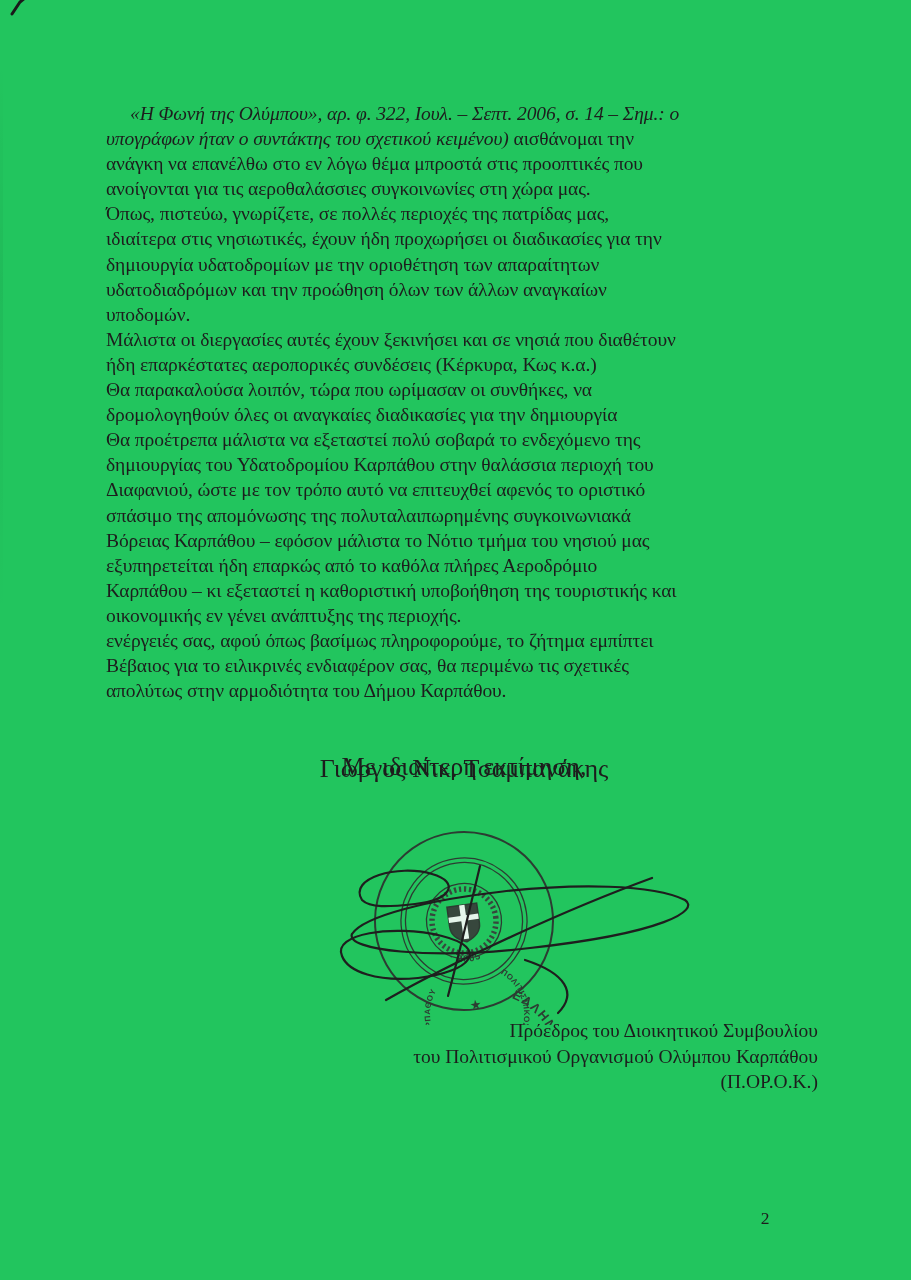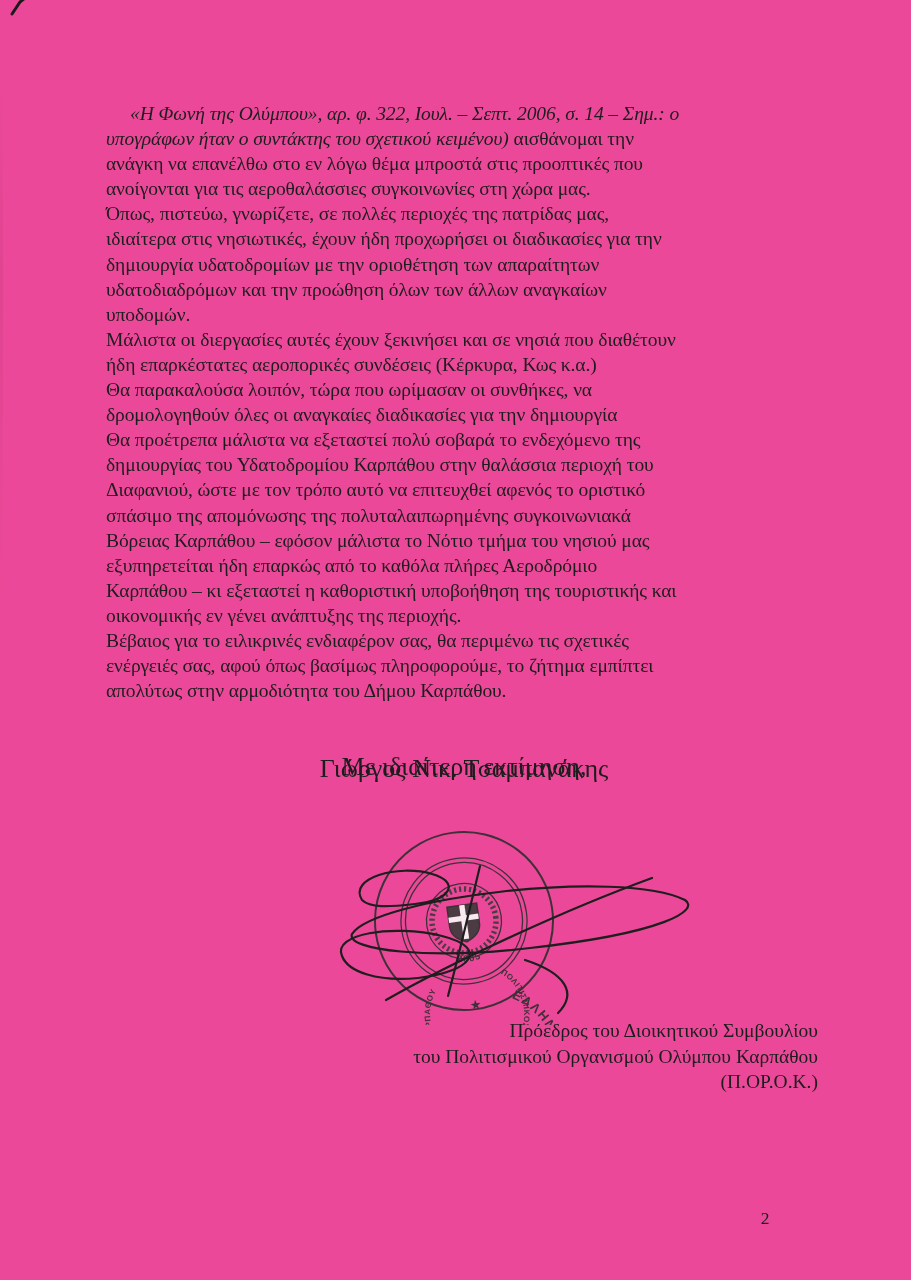--- a/index.html
+++ b/index.html
@@ -1,19 +1,19 @@
 <!DOCTYPE html>
 <html><head>
 <meta charset="utf-8">
 <style>
   html,body{margin:0;padding:0;background:#e9e9e9;}
   .page{
     position:relative;
     width:911px;height:1280px;
-    background:#ec4899;
+    background:#22c55e;
     overflow:hidden;
     font-family:"Liberation Serif","DejaVu Serif",serif;
     color:#1d1d1d;
   }
   
   .corner-mark{position:absolute;left:8px;top:-2px;width:30px;height:22px;}
   
   .letter-body{
     position:absolute;left:106px;top:101px;width:716px;
     font-size:19.5px;line-height:25.1px;letter-spacing:-0.1px;
@@ -79,22 +79,22 @@
       <div class="line"><span>Θα παρακαλούσα λοιπόν, τώρα που ωρίμασαν οι συνθήκες, να</span></div>
       <div class="line"><span>δρομολογηθούν όλες οι αναγκαίες διαδικασίες για την δημιουργία</span></div>
       <div class="line"><span>Θα προέτρεπα μάλιστα να εξεταστεί πολύ σοβαρά το ενδεχόμενο της</span></div>
       <div class="line"><span>δημιουργίας του Υδατοδρομίου Καρπάθου στην θαλάσσια περιοχή του</span></div>
       <div class="line"><span>Διαφανιού, ώστε με τον τρόπο αυτό να επιτευχθεί αφενός το οριστικό</span></div>
       <div class="line"><span>σπάσιμο της απομόνωσης της πολυταλαιπωρημένης συγκοινωνιακά</span></div>
       <div class="line"><span>Βόρειας Καρπάθου – εφόσον μάλιστα το Νότιο τμήμα του νησιού μας</span></div>
       <div class="line"><span>εξυπηρετείται ήδη επαρκώς από το καθόλα πλήρες Αεροδρόμιο</span></div>
       <div class="line"><span>Καρπάθου – κι εξεταστεί η καθοριστική υποβοήθηση της τουριστικής και</span></div>
       <div class="line"><span>οικονομικής εν γένει ανάπτυξης της περιοχής.</span></div>
+      <div class="line"><span>ενέργειές σας, αφού όπως βασίμως πληροφορούμε, το ζήτημα εμπίπτει</span></div>
       <div class="line"><span>Βέβαιος για το ειλικρινές ενδιαφέρον σας, θα περιμένω τις σχετικές</span></div>
-      <div class="line"><span>ενέργειές σας, αφού όπως βασίμως πληροφορούμε, το ζήτημα εμπίπτει</span></div>
       <div class="line"><span>απολύτως στην αρμοδιότητα του Δήμου Καρπάθου.</span></div>
     </div>
 
   <div class="closing-wrap closing" style="position:absolute;top:752px;">Με ιδιαίτερη εκτίμηση,</div>
 
   <div class="closing-wrap signer" style="position:absolute;top:754px;">Γιώργος Νικ. Τσαμπανάκης</div>
 
   <svg class="stamp-svg" viewBox="0 0 300 205">
     <g transform="rotate(-8 149 101)" opacity="0.9">
       <circle class="ring" cx="149" cy="101" r="89" stroke-width="2"></circle>

